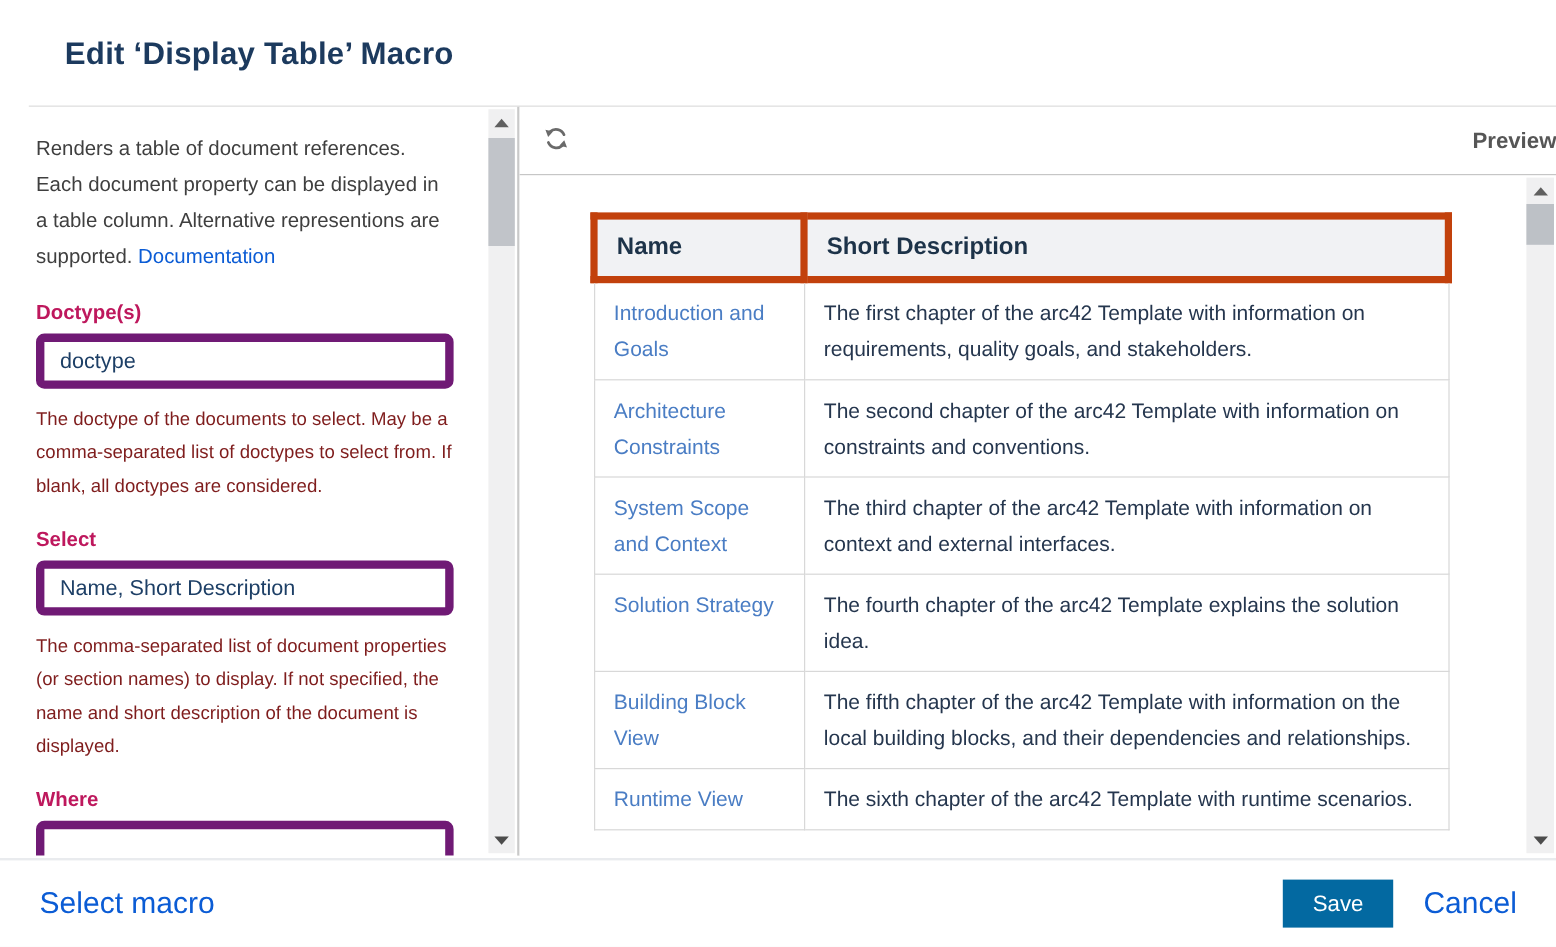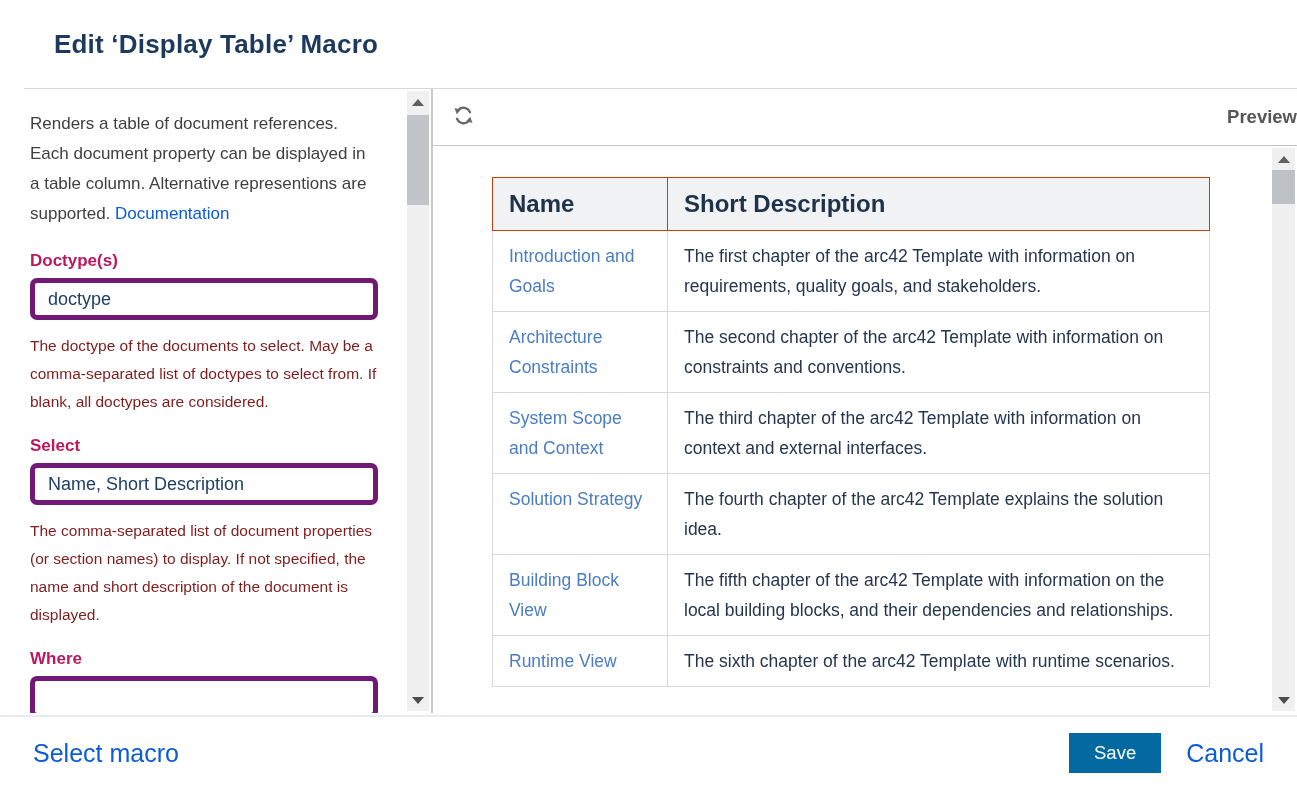--- a/index.html
+++ b/index.html
@@ -22,21 +22,21 @@
   .left-panel{
     position:absolute;top:89px;left:0;width:431px;bottom:76px;
     border-right:2px solid #c9c9c9;overflow:hidden;background:#fff;
   }
   .left-content{position:absolute;left:30px;top:20px;width:348px;}
   .intro{margin:0 0 22px 0;font-size:17px;line-height:30px;color:#3f3f3f;}
   .doc-link{color:#0b5cd5;text-decoration:none;text-align:center;}
   .field{margin-bottom:20px;}
   .field-label{display:block;font-size:17px;color:#be185d;margin:14px 0 7px 0;font-weight:bold;}
   .field-input{
-    width:100%;box-sizing:border-box;height:41px;border:5px solid #701a75;border-radius:7px;
+    width:100%;box-sizing:border-box;height:41px;border:7px solid #701a75;border-radius:7px;
     padding:16px 13px;font-family:"Liberation Sans",sans-serif;font-size:18px;color:#1d3f66;outline:none;background:#fff;
   }
   .field-help{margin:12px 0 0 0;font-size:15.5px;line-height:28px;color:#7f1d1d;}
   .field.where{margin-bottom:0;}
   
   .scrollbar{position:absolute;background:#f0f0f1;width:22px;}
   .left-scrollbar{right:2px;top:2px;bottom:2px;}
   .preview-scrollbar{right:2px;top:2px;bottom:2px;width:23px;}
   .sb-arrow{position:absolute;left:0;right:0;height:16px;display:flex;align-items:center;justify-content:center;}
   .sb-arrow.up{top:3px;}
@@ -54,21 +54,21 @@
   }
   .preview-title{font-size:18.5px;font-weight:bold;color:#565656;}
   .refresh-btn{display:flex;align-items:center;justify-content:center;background:none;border:none;padding:0;cursor:pointer;}
   .preview-body{position:absolute;top:57px;left:0;right:0;bottom:0;overflow:hidden;}
   .doc-table{
     border-collapse:collapse;margin:31px 0 0 59px;width:718px;table-layout:fixed;
     font-size:17.5px;
   }
   .doc-table th{
     background:#f1f2f4;color:#1d3349;font-weight:bold;text-align:left;
-    padding:12px 16px;border:1px solid #c2410c;font-size:24px;
+    padding:12px 16px;border:6px solid #c2410c;font-size:20px;
   }
   .doc-table td{
     padding:10px 16px;border:1px solid #d8d8d8;vertical-align:top;line-height:30px;background:#fff;
   }
   .doc-table .col-name{width:175px;}
   .doc-table td.name a{color:#4a7dc4;text-decoration:none;}
   .doc-table td.desc{color:#25364e;}
   
   .dlg-footer{
     position:absolute;left:0;right:0;bottom:0;height:74px;border-top:2px solid #e9ebee;

